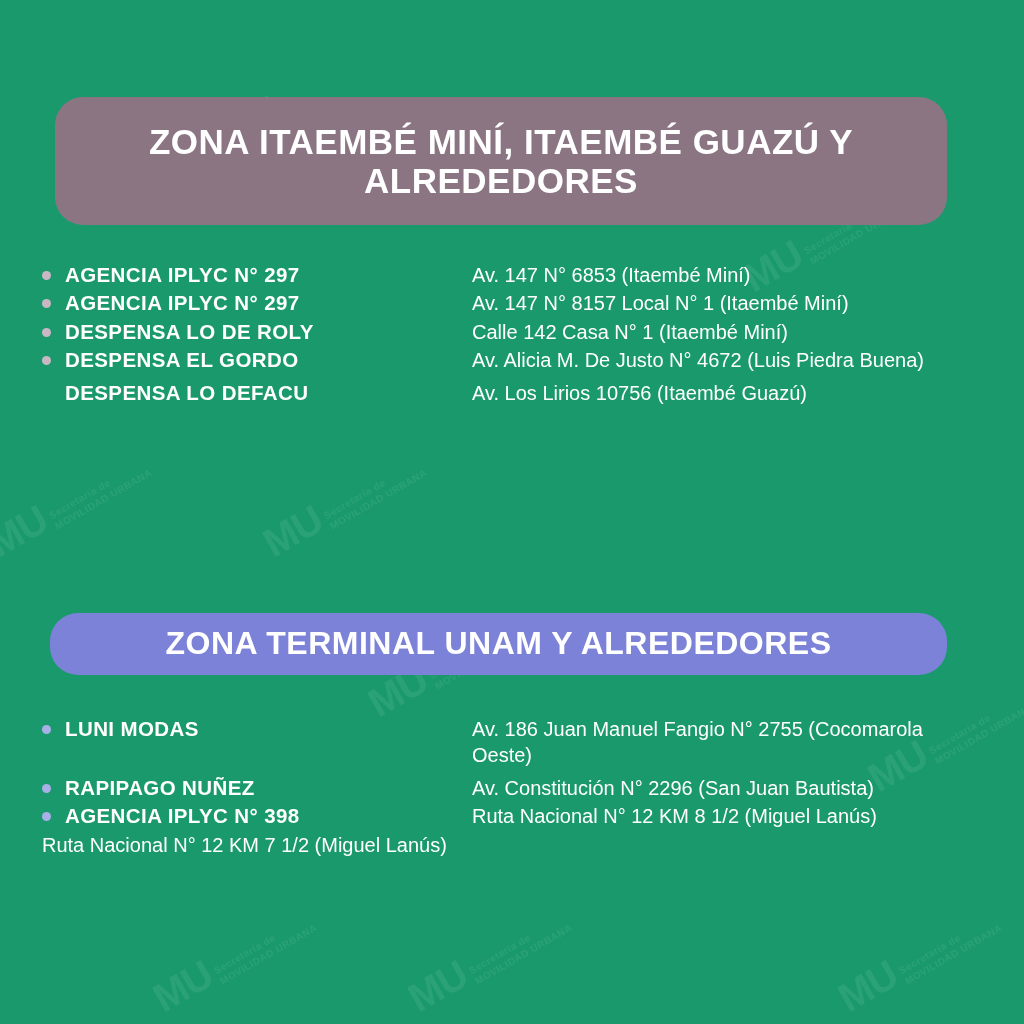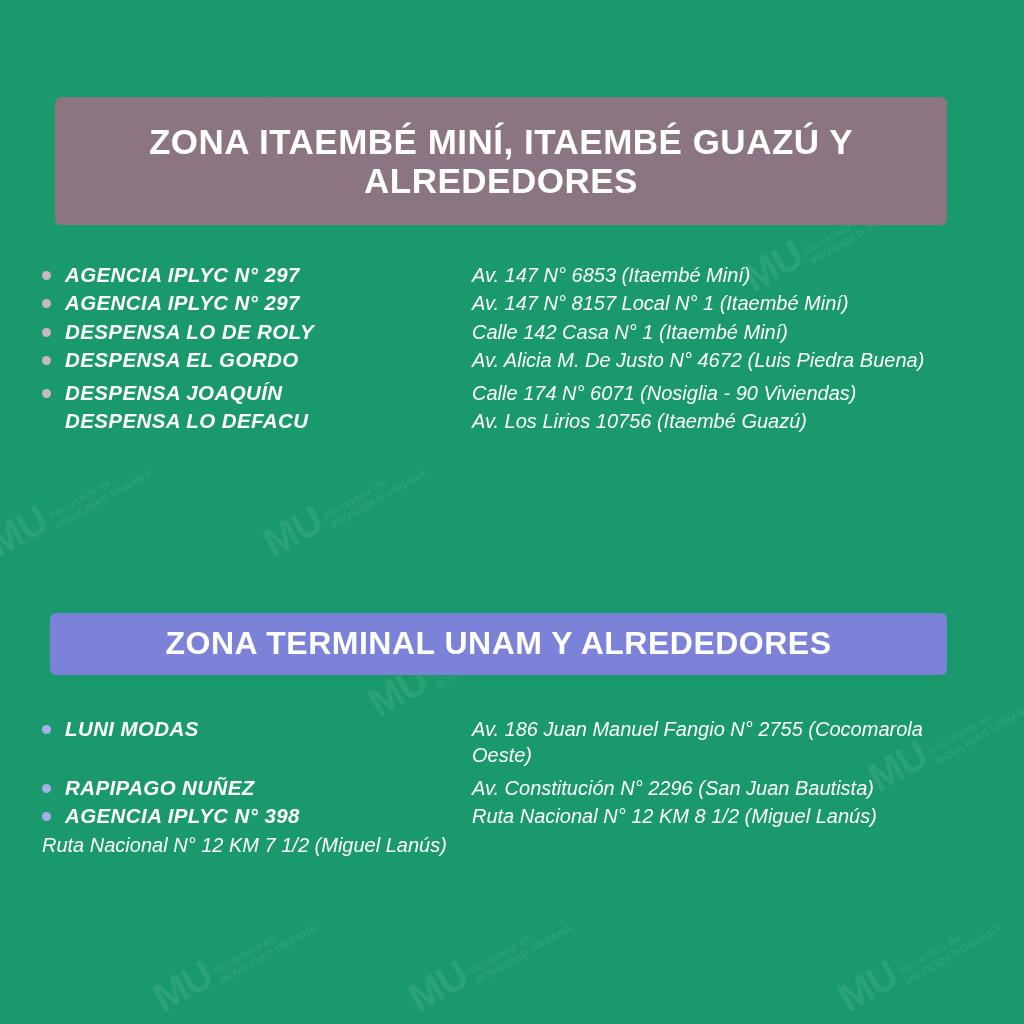--- a/index.html
+++ b/index.html
@@ -51,21 +51,21 @@
   .page {
     position: relative;
     z-index: 1;
     width: 1024px;
     height: 1024px;
     box-sizing: border-box;
     padding: 0 50px;
   }
 
   .band {
-    border-radius: 6px;
+    border-radius: 28px;
     text-align: center;
     box-sizing: border-box;
     display: flex;
     align-items: center;
     justify-content: center;
   }
   .band-title {
     color: #ffffff;
     font-weight: 800;
     letter-spacing: 0.5px;
@@ -96,21 +96,20 @@
   }
   #band-2 .band-title {
     font-size: 32px;
   }
 
   
   .section {
     position: absolute;
     left: 42px;
     width: 950px;
-    font-style: italic;
   }
   #section-1 { top: 262px; }
   #section-2 { top: 716px; }
 
   .row {
     display: flex;
     align-items: flex-start;
     margin-bottom: 6px;
   }
   .row.tight { margin-bottom: 2px; }
@@ -219,27 +218,20 @@
 
 
     <div class="row">
       <div class="name-cell">
         <span class="bullet"></span>
         <span class="name">DESPENSA EL GORDO</span>
       </div>
       <div class="addr">Av. Alicia M. De Justo N° 4672 (Luis Piedra Buena)</div>
     </div>
 
-    <div class="row tight">
-      <div class="name-cell">
-        <span class="bullet"></span>
-        <span class="name">DESPENSA JOAQUÍN</span>
-      </div>
-      <div class="addr">Calle 174 N° 6071 (Nosiglia - 90 Viviendas)</div>
-    </div>
 
     <div class="row tight">
       <div class="name-cell">
         <span class="bullet hidden"></span>
         <span class="name">DESPENSA LO DEFACU</span>
       </div>
       <div class="addr">Av. Los Lirios 10756 (Itaembé Guazú)</div>
     </div>
 
   </div>

